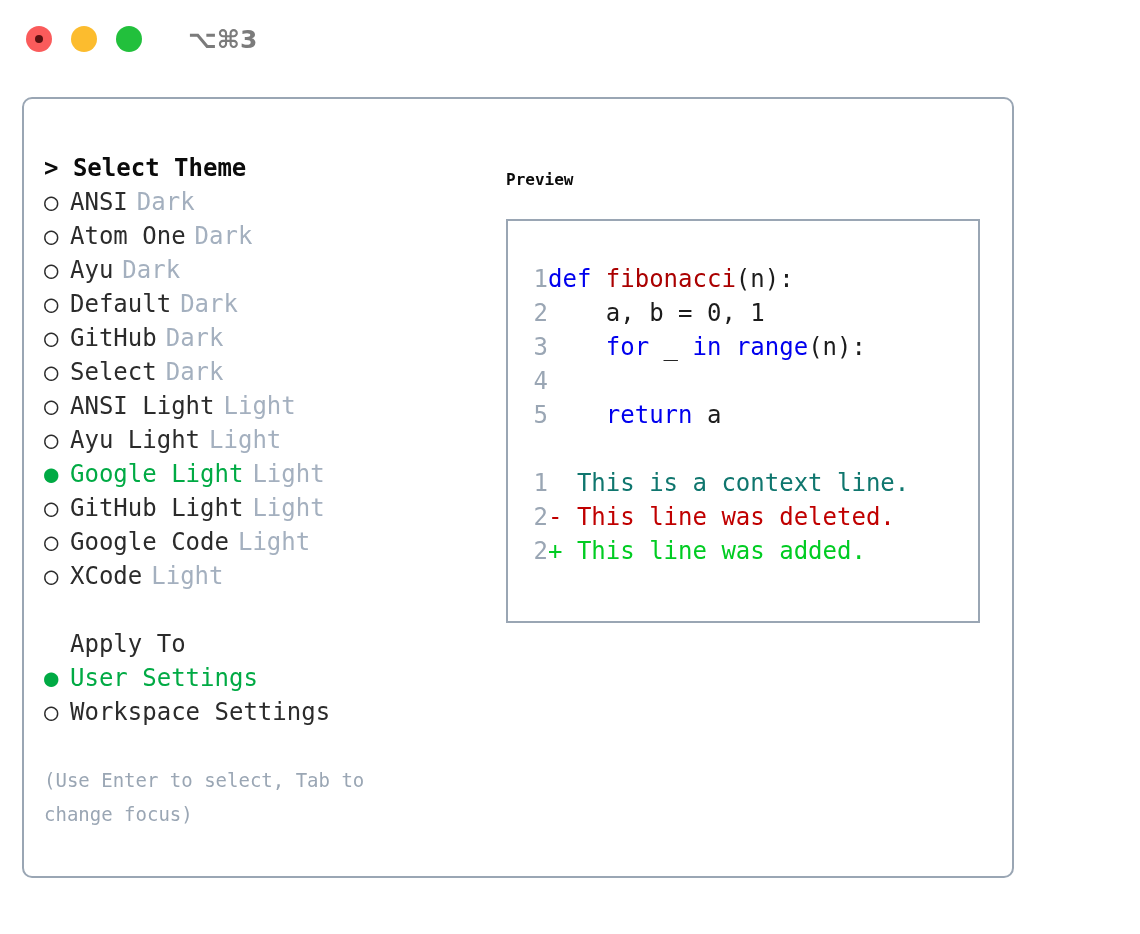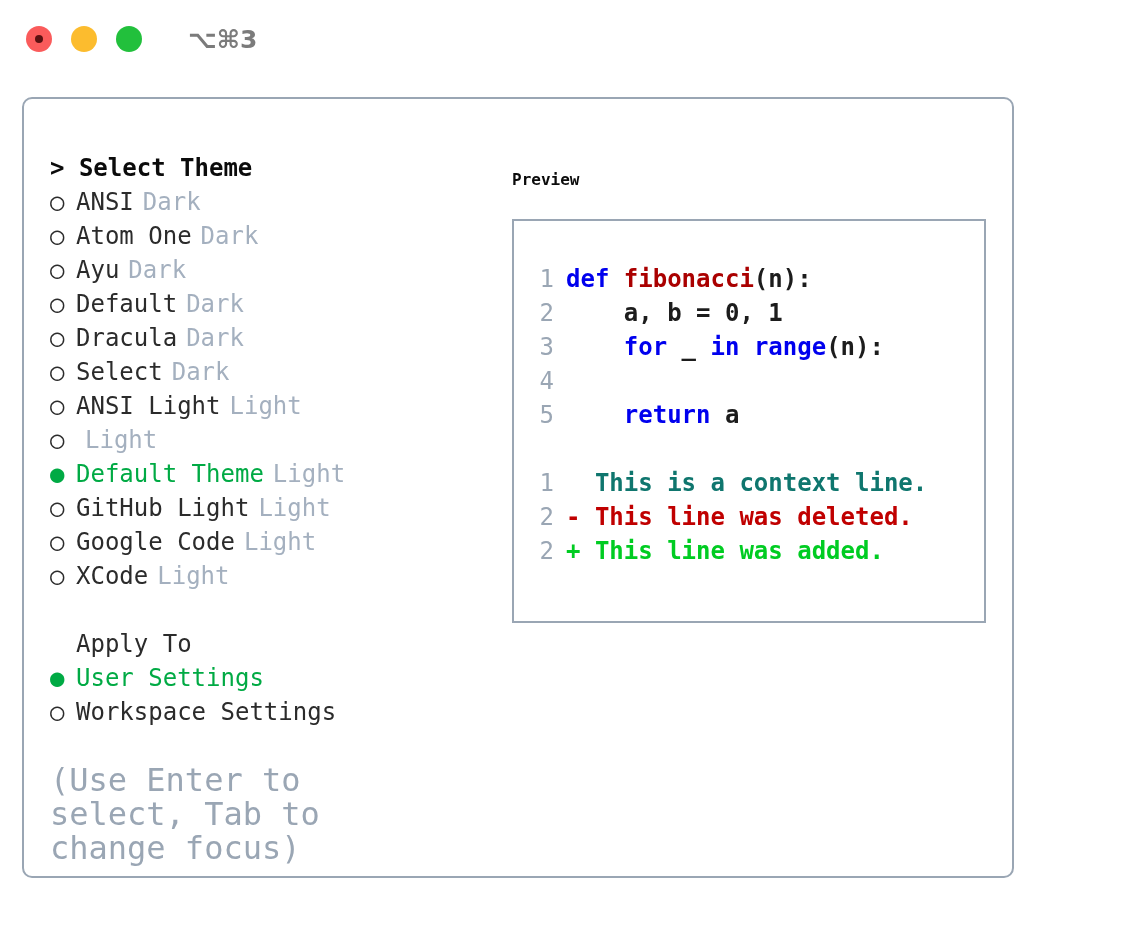--- a/index.html
+++ b/index.html
@@ -67,21 +67,21 @@
     width: 992px;
     height: 781px;
     border: 2px solid #9aa6b4;
     border-radius: 10px;
     box-sizing: border-box;
     background: #ffffff;
   }
 
   .columns {
     position: absolute;
-    left: 10px; top: 0;
+    left: 4px; top: 0;
     width: 100%; height: 100%;
   }
 
   
   .left-col {
     position: absolute;
     left: 16px;
     top: 52px;
     width: 440px;
   }
@@ -131,21 +131,21 @@
     font-size: 24px;
     color: #2b2b2b;
     line-height: 34px;
     height: 34px;
     padding-left: 26px;
     white-space: pre;
   }
 
   .hint {
     margin-top: 34px;
-    font-size: 32px;
+    font-size: 19px;
     line-height: 34px;
     color: #9aa6b4;
     width: 400px;
     white-space: pre-wrap;
   }
 
   
   .preview-title {
     font-size: 16px;
     font-weight: bold;
@@ -178,23 +178,22 @@
     white-space: pre;
   }
   .lineno {
     display: inline-block;
     width: 26px;
     text-align: right;
     flex: none;
     color: #9aa6b4;
   }
   .code-text {
-    margin-left: 12px;
-    white-space: pre;
-    font-weight: bold;
+    margin-left: 0;
+    white-space: pre;
   }
   .kw   { color: #0000ee; }
   .fn   { color: #aa0000; }
   .pl   { color: #1c1c1c; }
 
   .blank-line { height: 34px; }
 
   .diff-ctx { color: #0f766e; }
   .diff-del { color: #c00000; }
   .diff-add { color: #00cc22; }
@@ -214,25 +213,25 @@
 <div class="panel">
   <div class="columns">
 
     <div class="left-col">
       <div class="prompt-title">&gt; Select Theme</div>
       <div id="theme-list">
           <div class="opt-row"><span class="marker">○</span><span class="opt-name">ANSI</span><span class="opt-tag">Dark</span></div>
           <div class="opt-row"><span class="marker">○</span><span class="opt-name">Atom One</span><span class="opt-tag">Dark</span></div>
           <div class="opt-row"><span class="marker">○</span><span class="opt-name">Ayu</span><span class="opt-tag">Dark</span></div>
           <div class="opt-row"><span class="marker">○</span><span class="opt-name">Default</span><span class="opt-tag">Dark</span></div>
-          <div class="opt-row"><span class="marker">○</span><span class="opt-name">Dracula</span><span class="opt-tag">Dark</span></div>
+          <div class="opt-row"><span class="marker">○</span><span class="opt-name">GitHub</span><span class="opt-tag">Dark</span></div>
           <div class="opt-row"><span class="marker">○</span><span class="opt-name">Select</span><span class="opt-tag">Dark</span></div>
           <div class="opt-row"><span class="marker">○</span><span class="opt-name">ANSI Light</span><span class="opt-tag">Light</span></div>
-          <div class="opt-row"><span class="marker">○</span><span class="opt-tag">Light</span></div>
-          <div class="opt-row selected"><span class="marker">●</span><span class="opt-name">Default Theme</span><span class="opt-tag">Light</span></div>
+          <div class="opt-row"><span class="marker">○</span><span class="opt-name">Ayu Light</span><span class="opt-tag">Light</span></div>
+          <div class="opt-row selected"><span class="marker">●</span><span class="opt-name">Google Light</span><span class="opt-tag">Light</span></div>
           <div class="opt-row"><span class="marker">○</span><span class="opt-name">GitHub Light</span><span class="opt-tag">Light</span></div>
           <div class="opt-row"><span class="marker">○</span><span class="opt-name">Google Code</span><span class="opt-tag">Light</span></div>
           <div class="opt-row"><span class="marker">○</span><span class="opt-name">XCode</span><span class="opt-tag">Light</span></div>
         </div>
 
       <div class="section-spacer"></div>
       <div class="section-head">Apply To</div>
       <div id="apply-list">
           <div class="opt-row selected"><span class="marker">●</span><span class="opt-name">User Settings</span></div>
           <div class="opt-row"><span class="marker">○</span><span class="opt-name">Workspace Settings</span></div>

